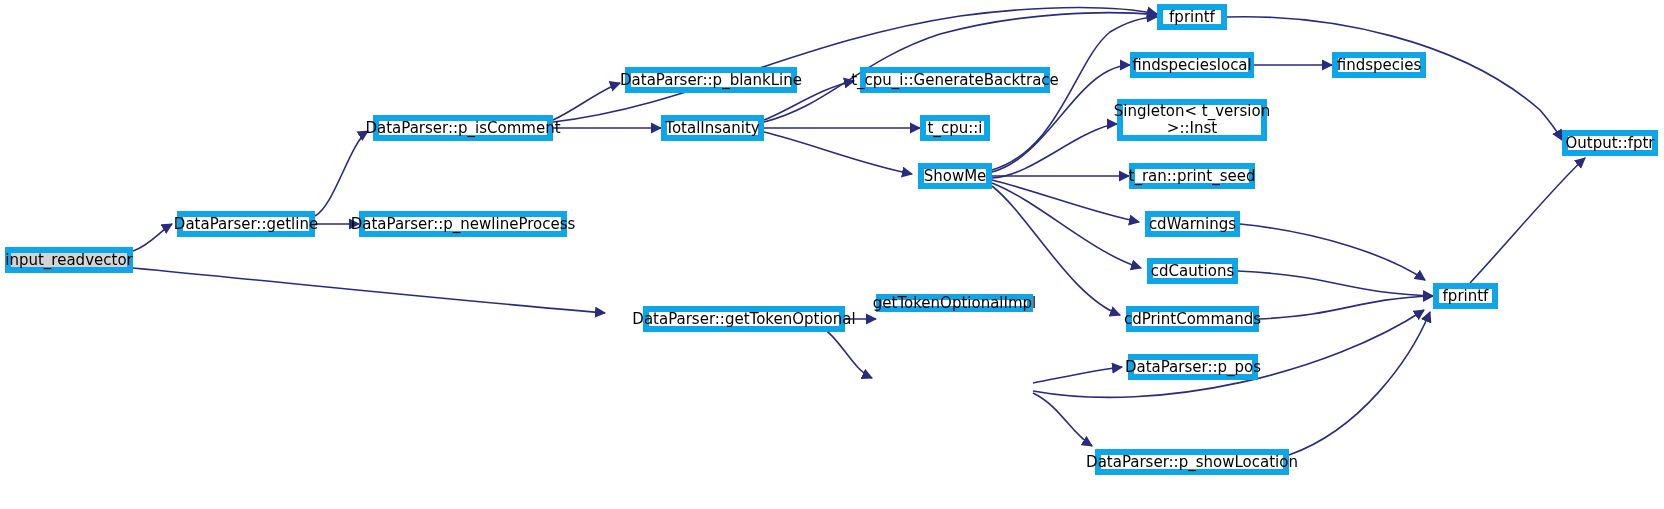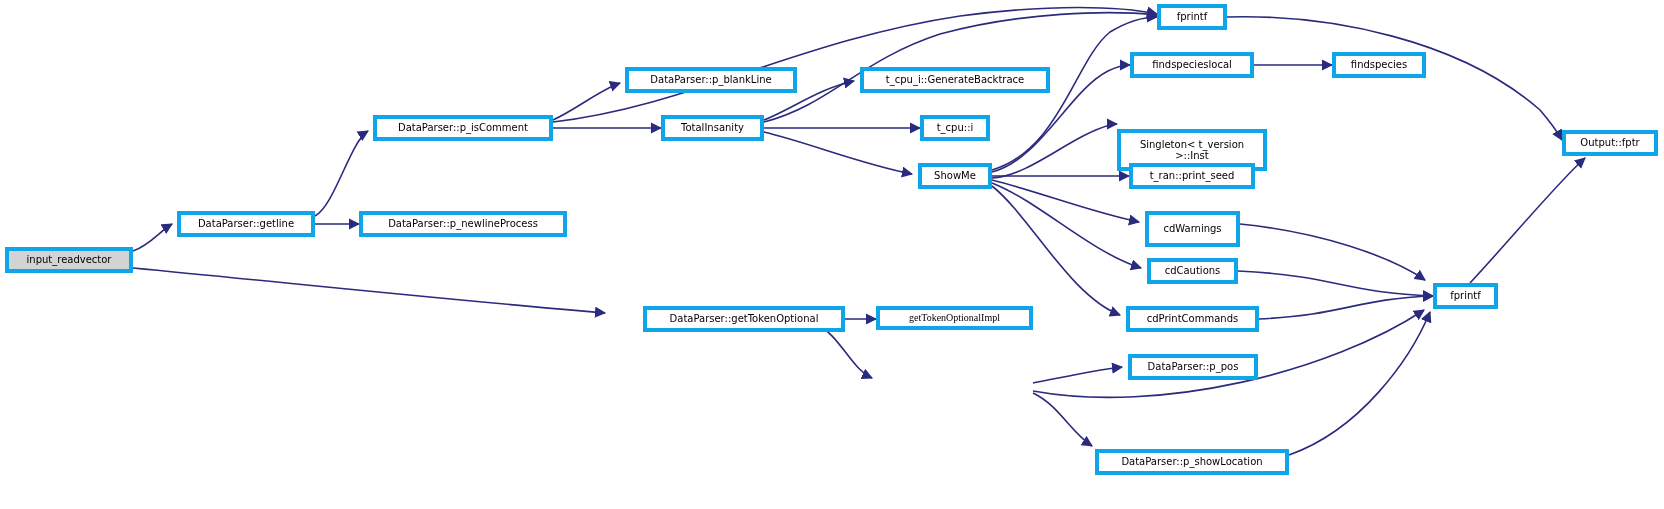--- a/index.html
+++ b/index.html
@@ -19,28 +19,28 @@
     position: absolute;
     left: 0;
     top: 0;
     width: 1664px;
     height: 509px;
     pointer-events: none;
   }
   .node {
     position: absolute;
     box-sizing: border-box;
-    border: 4px solid #0ea5e9;
+    border: 6px solid #0ea5e9;
     background: #ffffff;
     color: #000000;
     display: flex;
     align-items: center;
     justify-content: center;
     text-align: center;
-    font-size: 10px;
+    font-size: 15px;
     line-height: 1.12;
     white-space: pre;
     letter-spacing: 0px;
     z-index: 2;
   }
   .node.root {
     background: #d3d3d3;
   }
 </style>
 </head>
@@ -91,25 +91,25 @@
     <div class="node" style="left: 177px; top: 211px; width: 138px; height: 26px;">DataParser::getline</div>
     <div class="node" style="left: 359px; top: 211px; width: 208px; height: 26px;">DataParser::p_newlineProcess</div>
     <div class="node" style="left: 625px; top: 67px; width: 172px; height: 26px;">DataParser::p_blankLine</div>
     <div class="node" style="left: 661px; top: 115px; width: 103px; height: 26px;">TotalInsanity</div>
     <div class="node" style="left: 860px; top: 67px; width: 190px; height: 26px;">t_cpu_i::GenerateBacktrace</div>
     <div class="node" style="left: 920px; top: 115px; width: 70px; height: 26px;">t_cpu::i</div>
     <div class="node" style="left: 918px; top: 163px; width: 74px; height: 26px;">ShowMe</div>
     <div class="node" style="left: 1157px; top: 4px; width: 70px; height: 26px;">fprintf</div>
     <div class="node" style="left: 1130px; top: 52px; width: 124px; height: 26px;">findspecieslocal</div>
     <div class="node" style="left: 1332px; top: 52px; width: 94px; height: 26px;">findspecies</div>
-    <div class="node" style="left: 1117px; top: 99px; width: 150px; height: 42px; margin-top: 30px;">Singleton&lt; t_version
+    <div class="node" style="left: 1117px; top: 99px; width: 150px; height: 42px;">Singleton&lt; t_version
 &gt;::Inst</div>
     <div class="node" style="left: 1129px; top: 163px; width: 126px; height: 26px;">t_ran::print_seed</div>
-    <div class="node" style="left: 1145px; top: 211px; width: 95px; height: 36px;">cdWarnings</div>
+    <div class="node" style="left: 1145px; top: 211px; width: 95px; height: 26px;">cdWarnings</div>
     <div class="node" style="left: 1147px; top: 258px; width: 91px; height: 26px;">cdCautions</div>
     <div class="node" style="left: 1126px; top: 306px; width: 133px; height: 26px;">cdPrintCommands</div>
     <div class="node" style="left: 612px; top: 306px; width: 202px; height: 26px; margin-left: 31px;">DataParser::getTokenOptional</div>
-    <div class="node" style="left: 876px; top: 306px; width: 157px; height: 24px; font-family: Liberation Serif, serif;">getTokenOptionalImpl</div>
+    <div class="node" style="left: 876px; top: 294px; width: 157px; height: 18px;">getTokenOptionalImpl</div>
     <div class="node" style="left: 1128px; top: 354px; width: 130px; height: 26px;">DataParser::p_pos</div>
     <div class="node" style="left: 1095px; top: 449px; width: 194px; height: 26px;">DataParser::p_showLocation</div>
     <div class="node" style="left: 1433px; top: 283px; width: 65px; height: 26px;">fprintf</div>
     <div class="node" style="left: 1562px; top: 130px; width: 96px; height: 26px;">Output::fptr</div>
   </div>
 
 </body></html>

